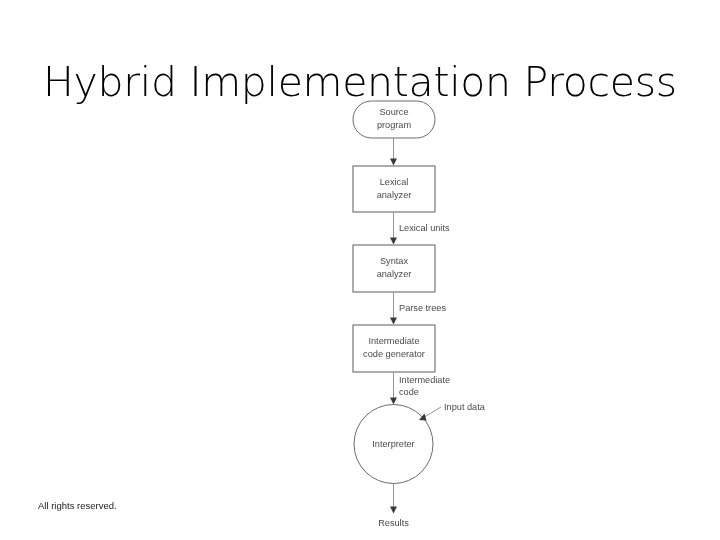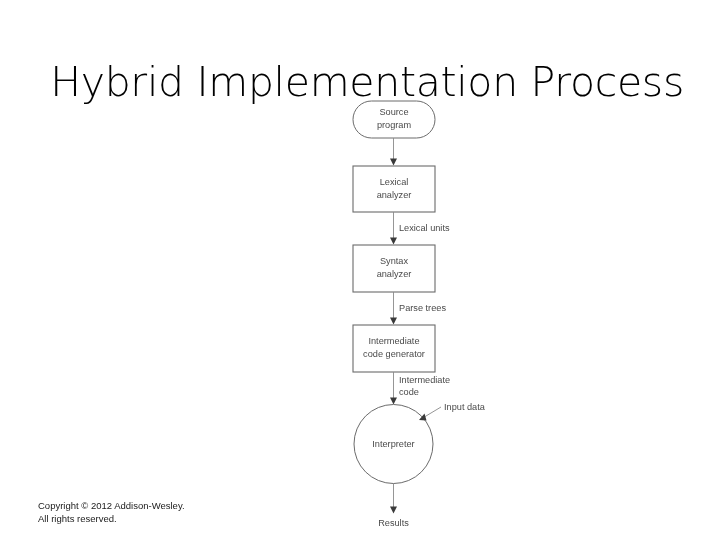--- a/index.html
+++ b/index.html
@@ -23,21 +23,21 @@
     height: 540px;
     background: #ffffff;
   }
 
   
   #slide-title {
     position: absolute;
     left: 36px;
     top: 58px;
     width: 648px;
-    text-align: right;
+    text-align: center;
     font-family: "DejaVu Sans", sans-serif;
     font-weight: 300;
     font-size: 41px;
     line-height: 48px;
     letter-spacing: -0.3px;
     color: #000000;
     white-space: nowrap;
   }
 
   
@@ -169,17 +169,16 @@
       </g>
 
       <g>
         <text class="node-text" x="393.5" y="526" text-anchor="middle">Results</text>
       </g>
 
     </svg>
   </div>
 
   <div id="copyright">
-    <div>Copyright © 2012 Addison-Wesley.</div>
     <div>All rights reserved.</div>
   </div>
 
 </div>
 
 </body></html>

